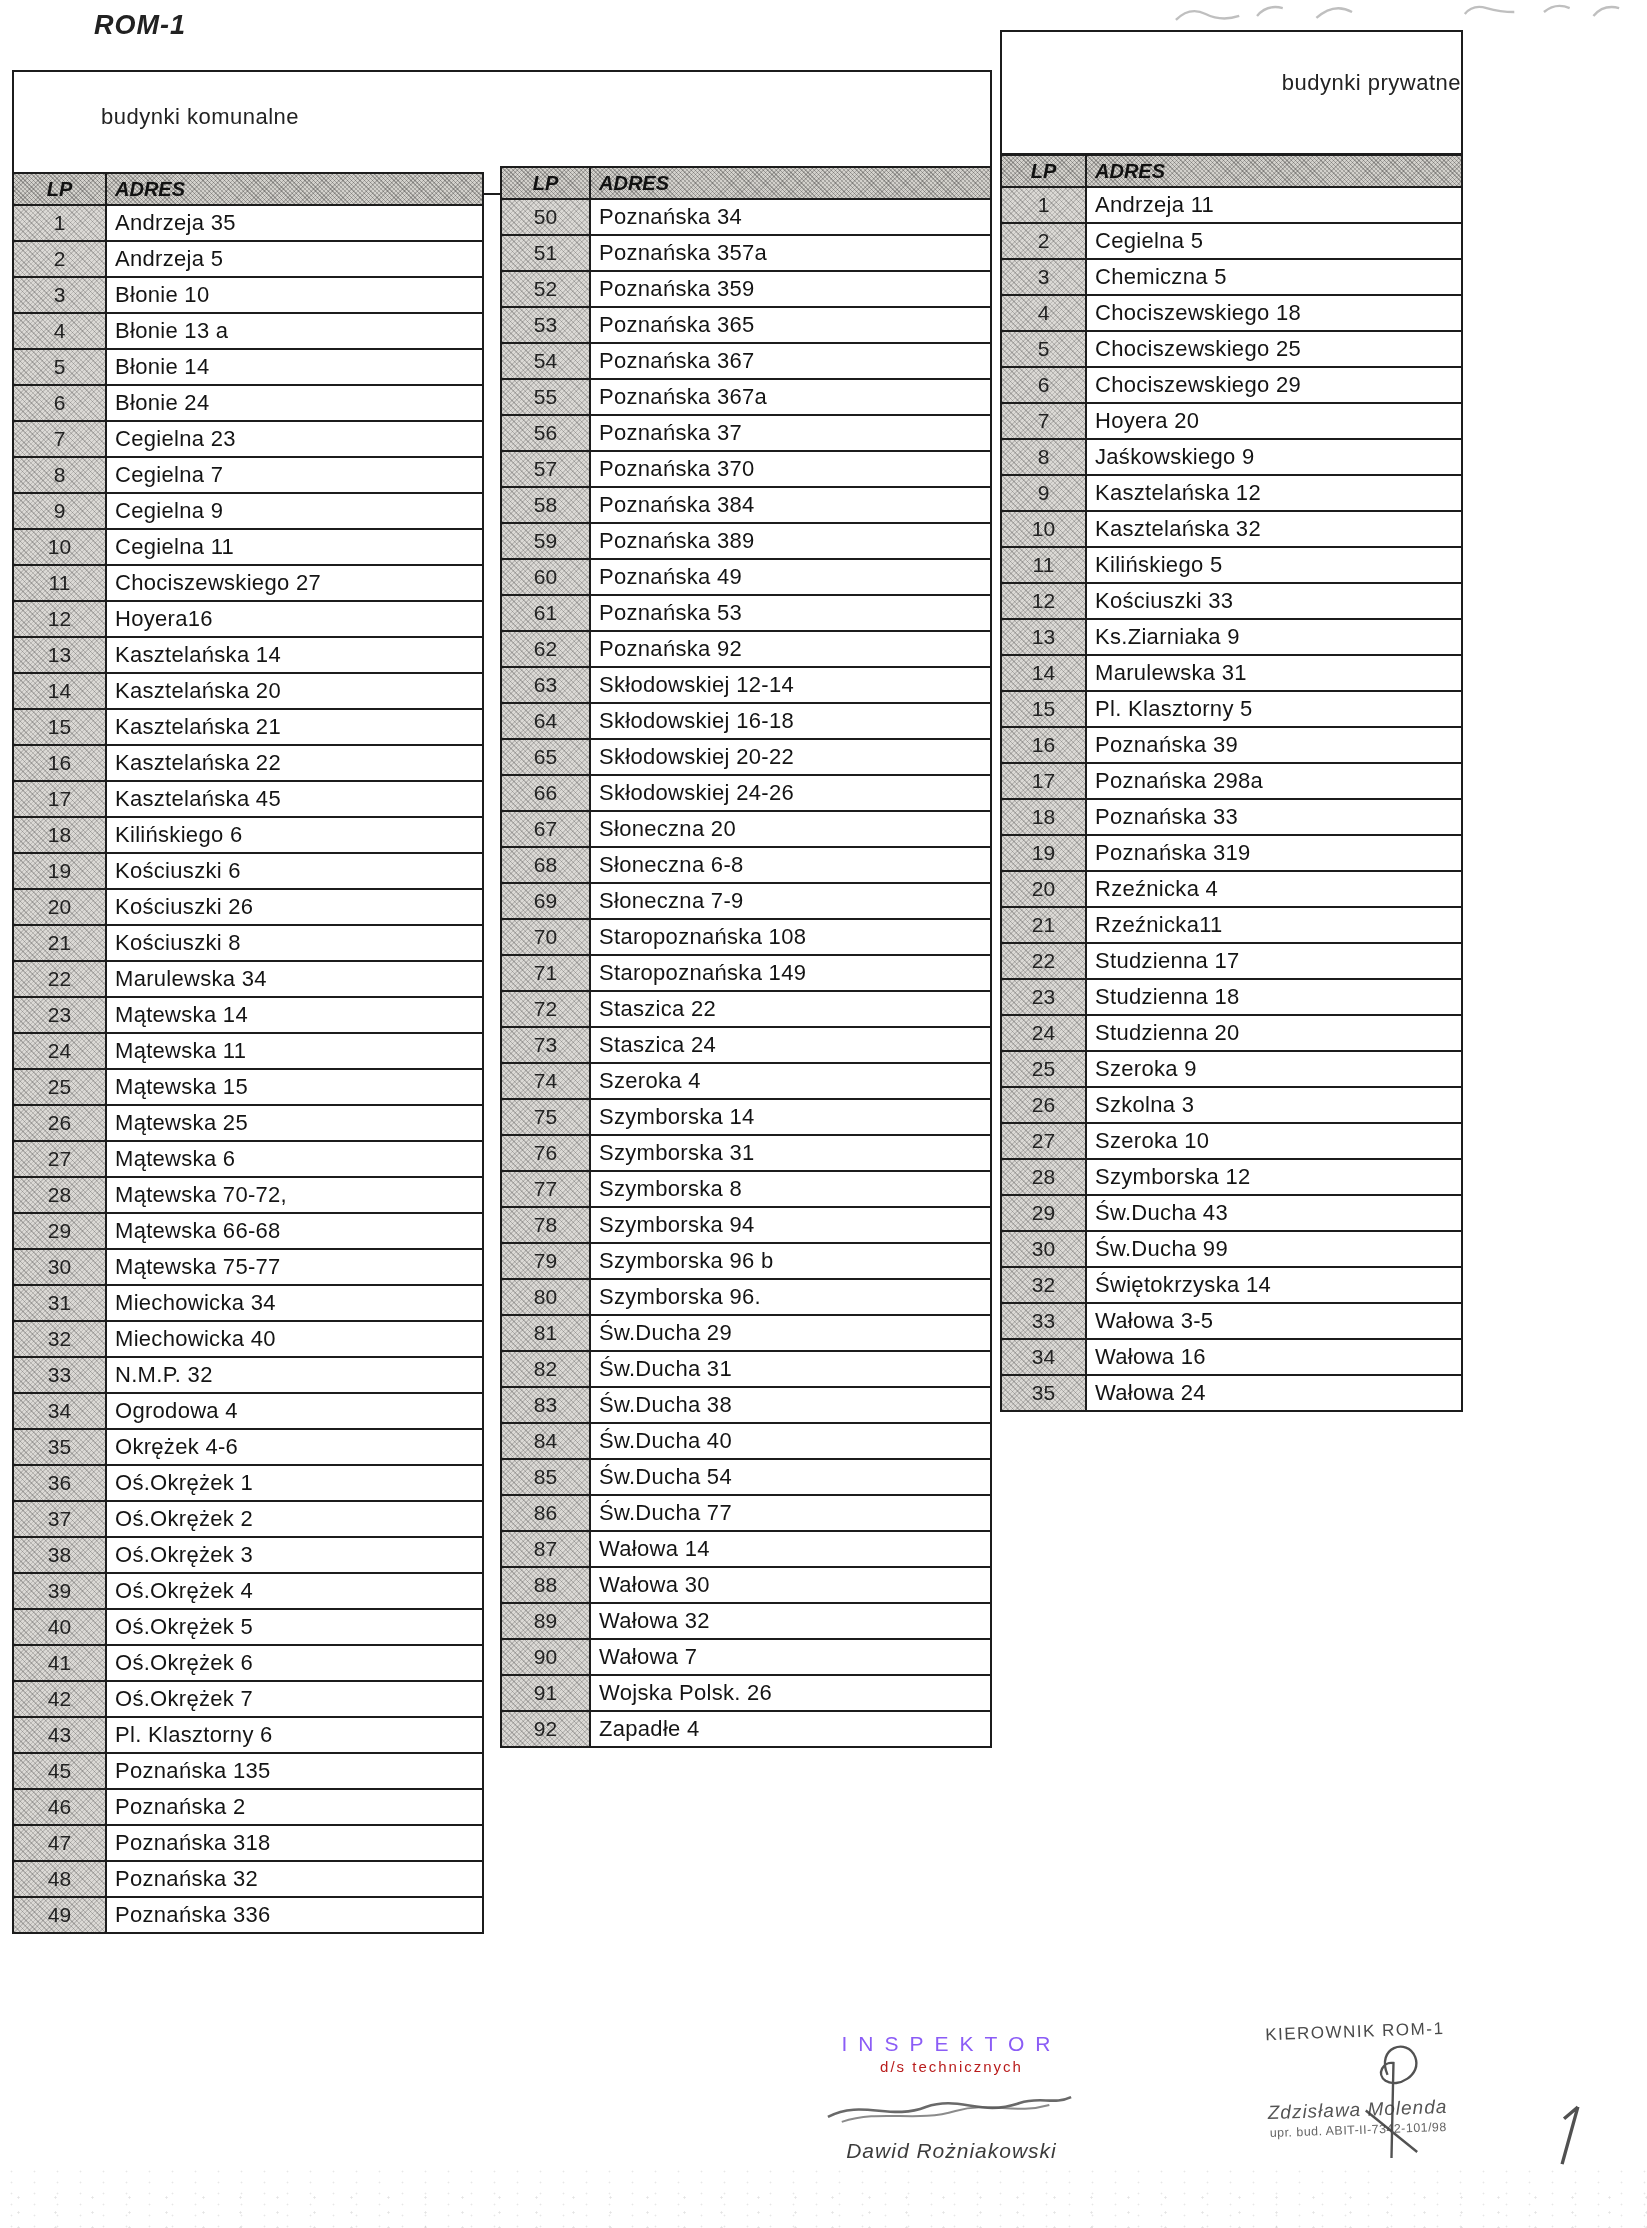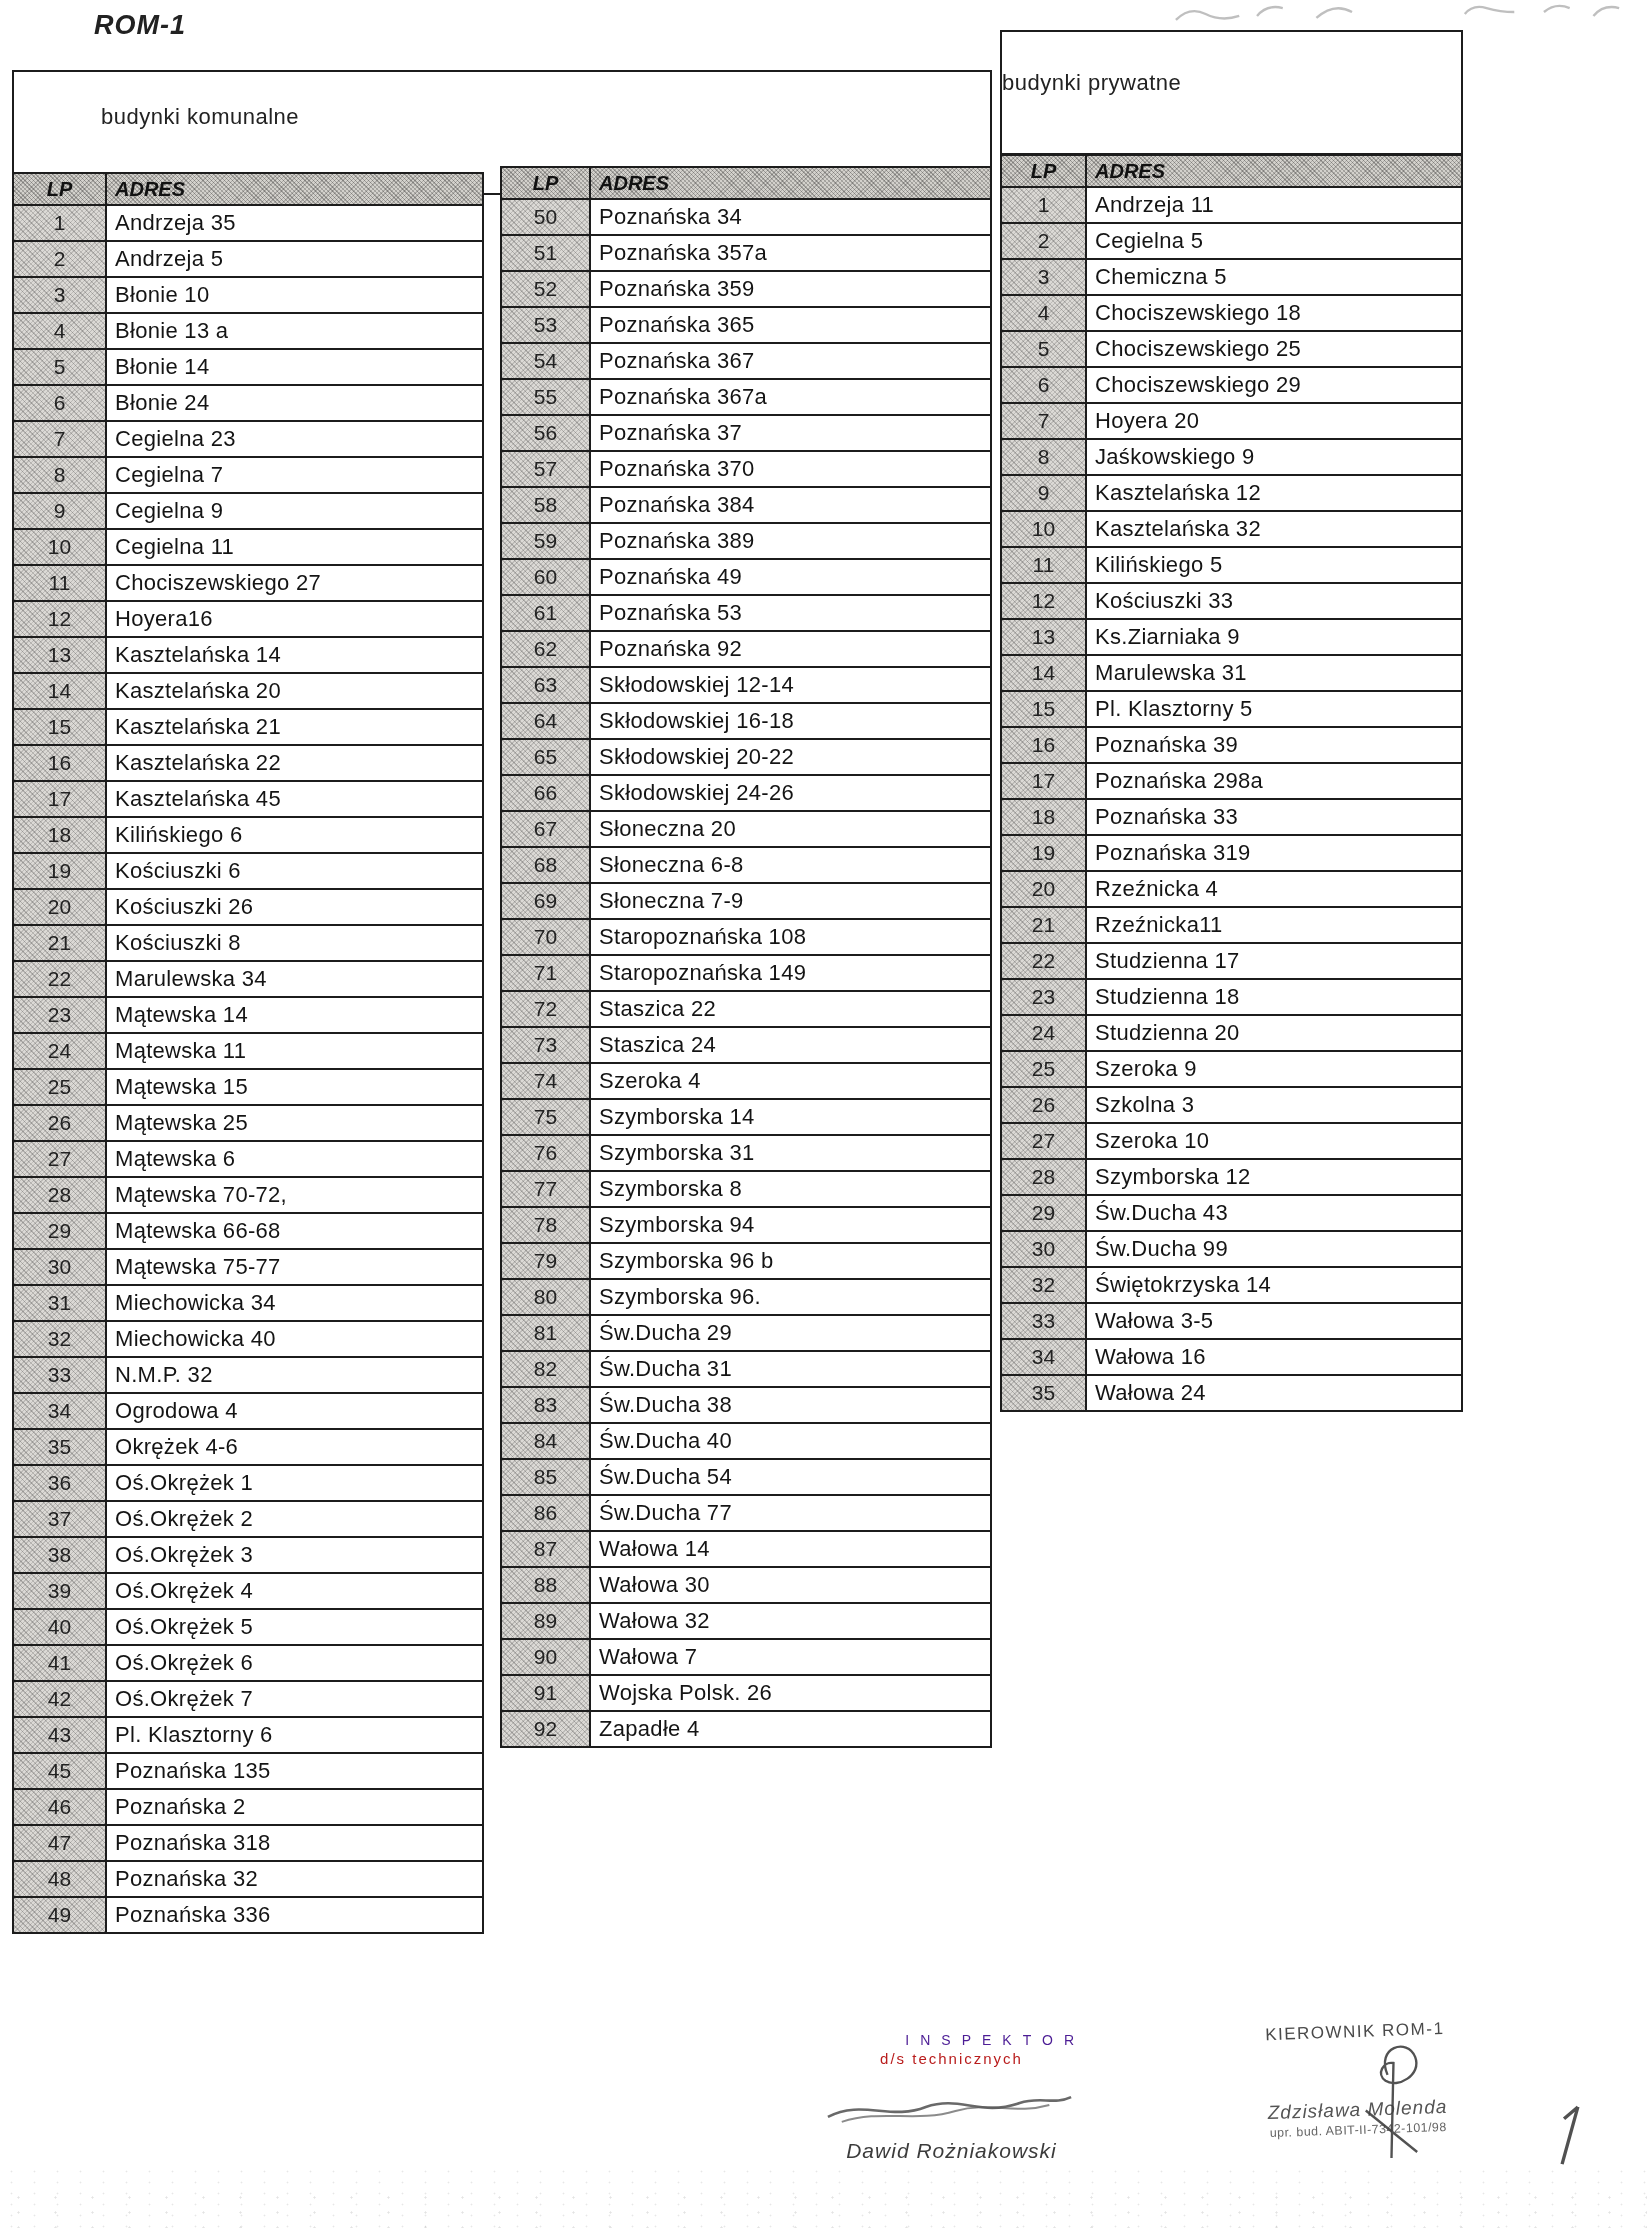--- a/index.html
+++ b/index.html
@@ -6,21 +6,21 @@
   .page{
     position:relative; width:1647px; height:2229px; background:#fff;
     font-family:"Liberation Sans", sans-serif; color:#1a1a1a; overflow:hidden;
   }
   .rom-title{
     position:absolute; left:94px; top:10px;
     font-size:27px; font-weight:bold; font-style:italic; letter-spacing:1px; color:#222;
   }
   .hdr-box{position:absolute; border:2px solid #1c1c1c; box-sizing:border-box; background:#fff;}
   .hdr-box-left{left:12px; top:46px; width:980px; height:125px; padding:32px 0 0 87px;margin-top:24px;}
-  .hdr-box-right{left:1000px; top:30px; width:463px; height:125px; padding-top:38px; text-align:left;}
+  .hdr-box-right{left:1000px; top:30px; width:463px; height:125px; padding-top:38px; text-align:right;}
   .hdr-box span{font-size:22px; color:#222; letter-spacing:0.5px;}
 
   .tbl{position:absolute; box-sizing:border-box;}
   .tbl-left{left:12px; top:172px; width:472px;}
   .tbl-mid{left:500px; top:166px; width:492px;}
   .tbl-right{left:1000px; top:154px; width:463px;}
   .tbl table{border-collapse:collapse; width:100%; table-layout:fixed;}
   .tbl th,.tbl td{
     border:2px solid #1c1c1c; height:34px; padding:0 8px;
     overflow:hidden; white-space:nowrap; box-sizing:content-box;
@@ -40,21 +40,21 @@
   }
   th.hatch{
     background-color:#d3d1cc;
     background-image:
       repeating-linear-gradient(45deg, rgba(20,20,20,.28) 0 1px, transparent 1px 3px),
       repeating-linear-gradient(135deg, rgba(20,20,20,.2) 0 1px, transparent 1px 3px);
   }
 
   .sig-block{position:absolute; text-align:center;}
   .sig-inspector{left:818px; top:2032px; width:267px;}
-  .insp-title{font-size:14px; letter-spacing:11px; color:#4c1d95;text-align:right;}
+  .insp-title{font-size:21px; letter-spacing:11px; color:#8b5cf6;}
   .insp-sub{font-size:15px; letter-spacing:2px; color:#b91c1c; margin-top:2px;}
   .insp-name{font-size:21px; font-style:italic; letter-spacing:1px; color:#3c3c3c; margin-top:20px;}
   .sig-manager{left:1193px; top:2022px; width:327px; transform:rotate(-2deg);}
   .mgr-title{font-size:17px; letter-spacing:1.5px; color:#4a4a4a;}
   .mgr-name{font-size:19px; font-style:italic; letter-spacing:1px; color:#555; margin-top:57px;}
   .mgr-creds{font-size:12.4px; letter-spacing:0.5px; color:#666; margin-top:2px;}
   .sig-svg{position:absolute;}
   .svg-insp-squiggle{left:822px; top:2087px;}
   .svg-mgr-loop{left:1346px; top:2041px;}
   .svg-topnote{left:1168px; top:0;}

